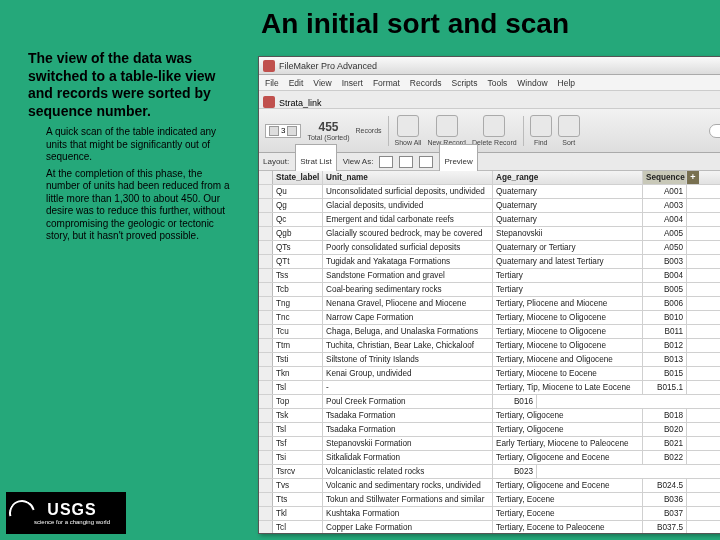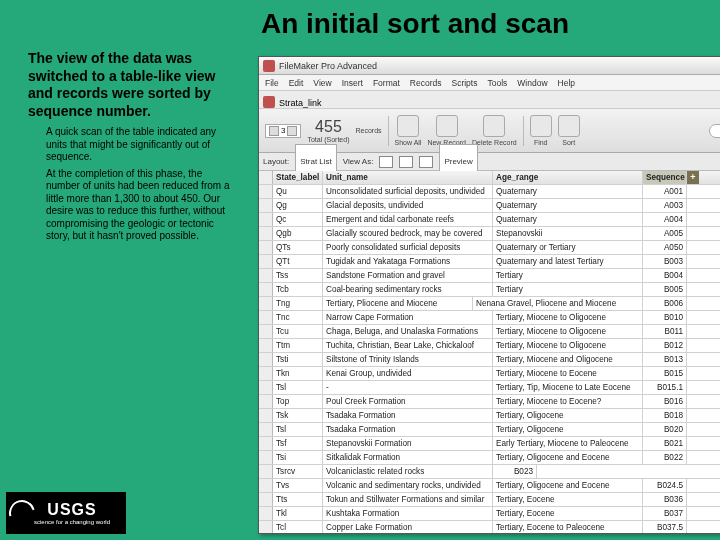--- a/index.html
+++ b/index.html
@@ -93,21 +93,21 @@
     <span>Strata_link</span>
   </div>
 
   <div class="toolbar">
     <div class="nav-box">
       <div class="arrow"></div>
       <span>3</span>
       <div class="arrow"></div>
     </div>
     <div class="tool-group">
-      <div style="font-size:16px;font-weight:normal;">455</div>
+      <div style="font-size:12px;font-weight:bold;">455</div>
       <div>Total (Sorted)</div>
     </div>
     <div class="tool-group">
       <div>Records</div>
     </div>
     <div style="width:1px;height:30px;background:#bbb;"></div>
     <div class="tool-group">
         <div class="tool-icon"></div>
         <span>Show All</span>
       </div>
@@ -215,22 +215,22 @@
           <div class="rowhead"></div>
           <div class="cell c-st">Tcb</div>
           <div class="cell c-un">Coal-bearing sedimentary rocks</div>
           <div class="cell c-ag">Tertiary</div>
           <div class="cell c-sq">B005</div>
           <div style="width:12px"></div>
         </div>
         <div class="data-row">
           <div class="rowhead"></div>
           <div class="cell c-st">Tng</div>
+          <div class="cell c-un">Nenana Gravel, Pliocene and Miocene</div>
           <div class="cell c-ag">Tertiary, Pliocene and Miocene</div>
-          <div class="cell c-un">Nenana Gravel, Pliocene and Miocene</div>
           <div class="cell c-sq">B006</div>
           <div style="width:12px"></div>
         </div>
         <div class="data-row">
           <div class="rowhead"></div>
           <div class="cell c-st">Tnc</div>
           <div class="cell c-un">Narrow Cape Formation</div>
           <div class="cell c-ag">Tertiary, Miocene to Oligocene</div>
           <div class="cell c-sq">B010</div>
           <div style="width:12px"></div>
@@ -272,21 +272,20 @@
           <div class="cell c-st">Tsl</div>
           <div class="cell c-un">-</div>
           <div class="cell c-ag">Tertiary, Tip, Miocene to Late Eocene</div>
           <div class="cell c-sq">B015.1</div>
           <div style="width:12px"></div>
         </div>
         <div class="data-row">
           <div class="rowhead"></div>
           <div class="cell c-st">Top</div>
           <div class="cell c-un">Poul Creek Formation</div>
-          <div class="cell c-ag">Tertiary, Miocene to Eocene?</div>
           <div class="cell c-sq">B016</div>
           <div style="width:12px"></div>
         </div>
         <div class="data-row">
           <div class="rowhead"></div>
           <div class="cell c-st">Tsk</div>
           <div class="cell c-un">Tsadaka Formation</div>
           <div class="cell c-ag">Tertiary, Oligocene</div>
           <div class="cell c-sq">B018</div>
           <div style="width:12px"></div>

